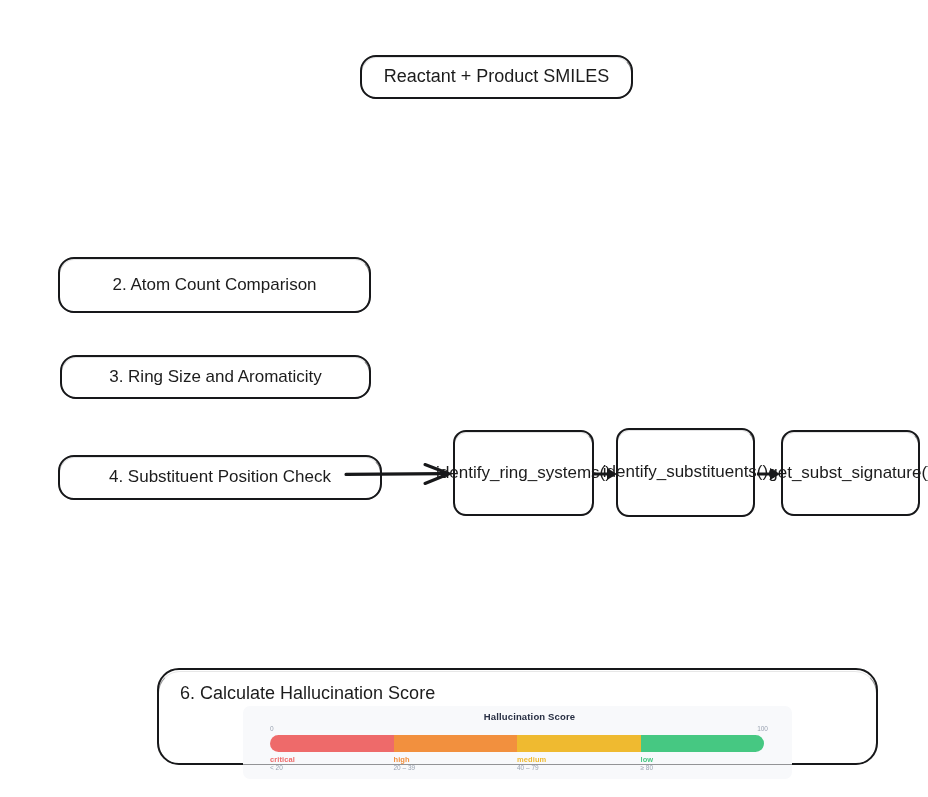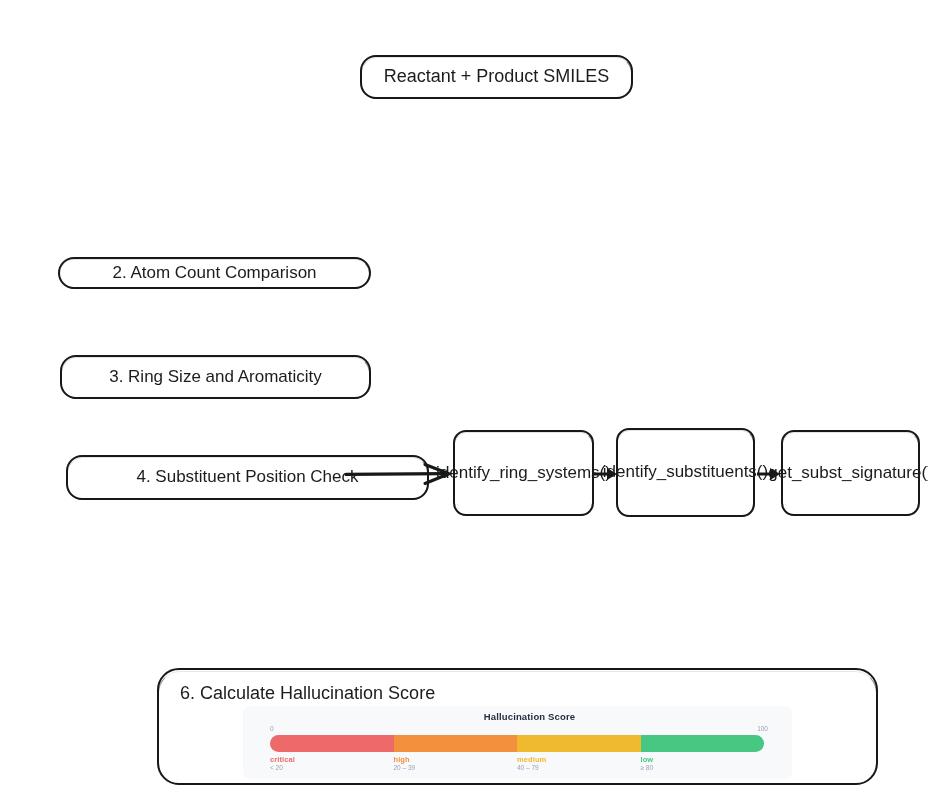--- a/index.html
+++ b/index.html
@@ -68,23 +68,23 @@
     border-top-color: rgba(25,25,28,0.12);
     border-left-color: rgba(25,25,28,0.20);
     pointer-events: none;
   }
 
   .node-label { display: block; padding: 0 10px; }
 
   
   #node-input     { left: 312px; top: 55px;  width: 273px; height: 44px; font-size: 18px; }
   #node-step1     { left: 8px;   top: 152px; width: 312px; height: 44px; }
-  #node-step2     { left: 10px;  top: 257px; width: 313px; height: 32px; text-align: center; }
+  #node-step2     { left: 10px;  top: 257px; width: 313px; height: 56px; text-align: center; }
   #node-step3     { left: 12px;  top: 355px; width: 311px; height: 44px; }
-  #node-step4     { left: 18px;  top: 455px; width: 363px; height: 45px; }
+  #node-step4     { left: 10px;  top: 455px; width: 324px; height: 45px; }
   #node-step5     { left: 16px;  top: 560px; width: 312px; height: 44px; }
 
   #node-fn1 { left: 453px; top: 430px; width: 141px; height: 86px; font-size: 17px; }
   #node-fn2 { left: 616px; top: 428px; width: 139px; height: 89px; font-size: 17px; }
   #node-fn3 { left: 781px; top: 430px; width: 139px; height: 86px; font-size: 17px; }
 
   
   .arrow-svg {
     position: absolute;
     overflow: visible;
@@ -93,21 +93,21 @@
   #arrow-main  { left: 345px; top: 462px; width: 110px; height: 24px; }
   #arrow-fn12  { left: 592px; top: 462px; width: 28px;  height: 24px; }
   #arrow-fn23  { left: 755px; top: 462px; width: 28px;  height: 24px; }
 
   
   #subgraph-score {
     position: absolute;
     left: 157px;
     top: 668px;
     width: 721px;
-    height: 117px;
+    height: 97px;
     box-sizing: border-box;
     background: #ffffff;
     border: 2.4px solid #17181a;
     border-radius: 22px;
   }
   #subgraph-score::after {
     content: "";
     position: absolute;
     left: -1px; right: -1px; top: 1px; bottom: -2px;
     border-radius: inherit;

